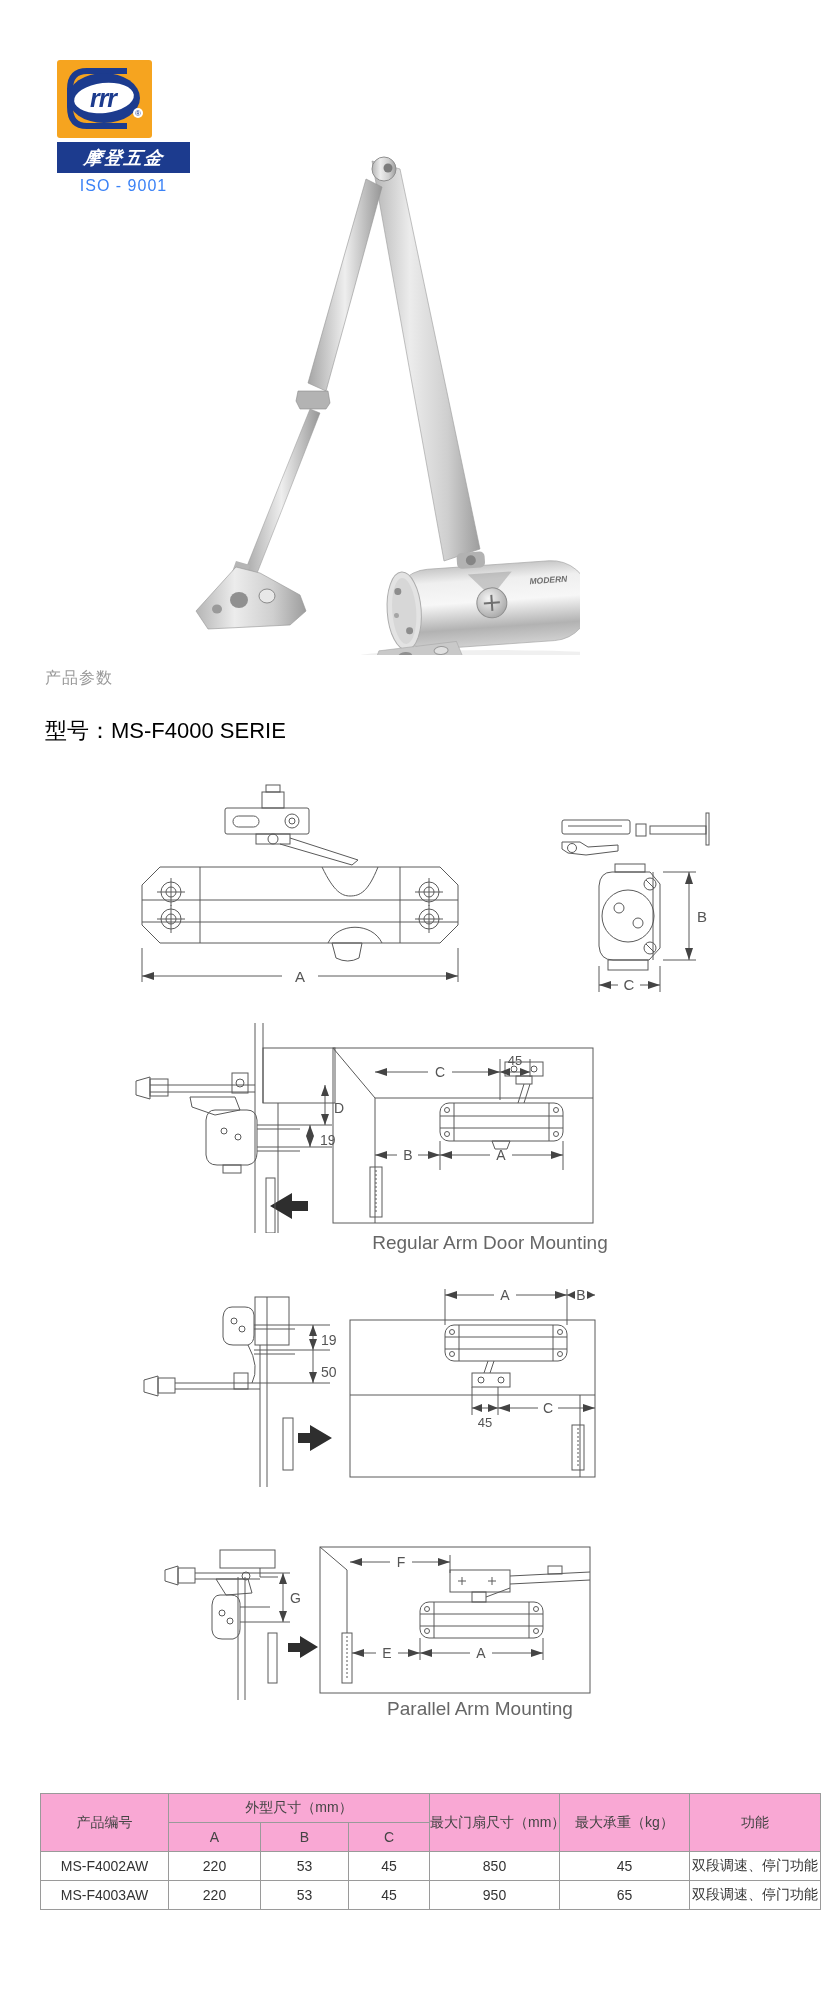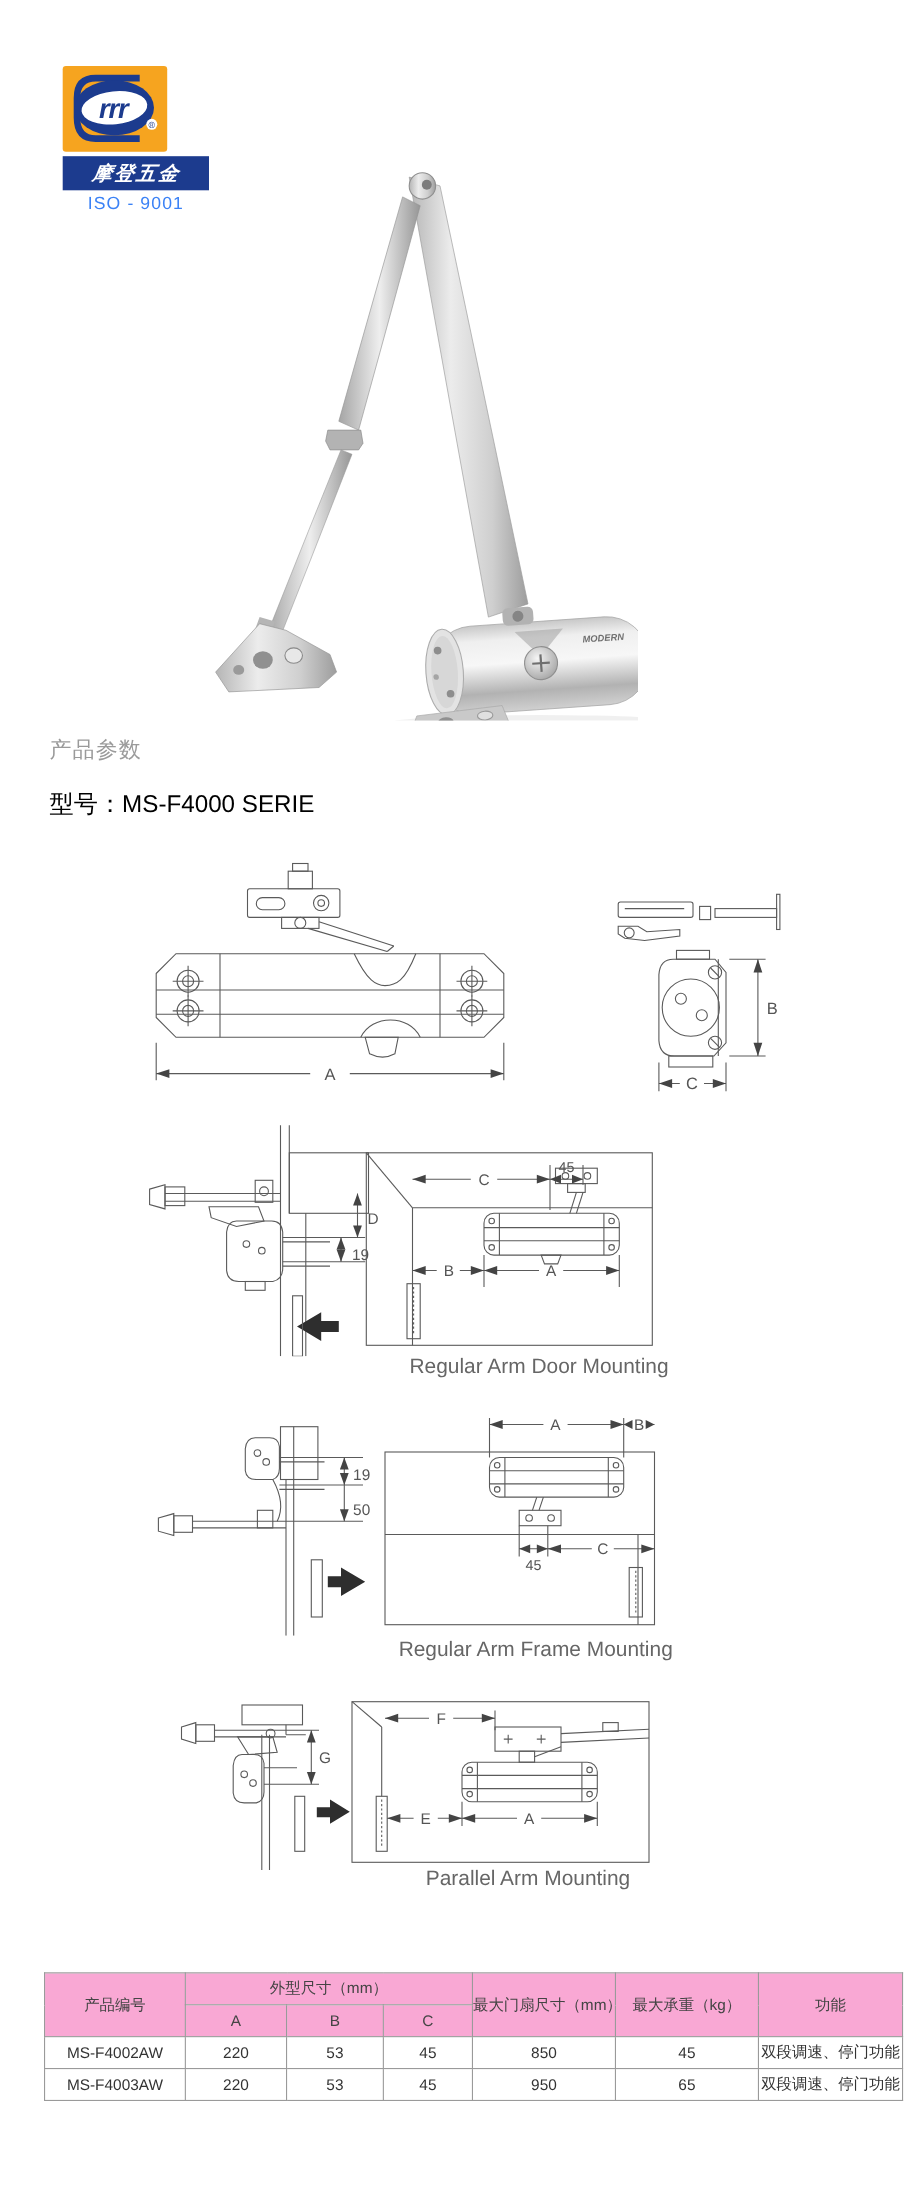--- a/index.html
+++ b/index.html
@@ -8,21 +8,21 @@
   .abs{position:absolute;}
   
   .logo-square{position:absolute;left:57px;top:60px;width:95px;height:78px;background:#F6A41F;border-radius:3px;}
   .logo-banner{position:absolute;left:57px;top:142px;width:133px;height:31px;background:#1C3B8E;
                display:flex;align-items:center;justify-content:center;}
   .logo-banner span{color:#fff;font-weight:bold;font-style:italic;font-size:18px;letter-spacing:2px;
                     transform:skewX(-8deg);white-space:nowrap;}
   .iso-text{position:absolute;left:57px;top:177px;width:133px;text-align:center;
             font-size:16px;color:#3b82f6;letter-spacing:1px;}
   
-  .params-title{position:absolute;left:45px;top:668px;font-size:20px;color:#9a9a9a;letter-spacing:1px;}
+  .params-title{position:absolute;left:45px;top:668px;font-size:16px;color:#9a9a9a;letter-spacing:1px;}
   .model-line{position:absolute;left:45px;top:716px;font-size:22px;color:#000000;}
   
   .caption{position:absolute;width:400px;text-align:center;font-size:19px;color:#666;}
   
   svg.line-art text{font-family:"Liberation Sans",sans-serif;}
   
   .spec-table{position:absolute;left:40px;top:1793px;width:780px;border-collapse:collapse;
               font-size:14px;color:#333;table-layout:fixed;}
   .spec-table th,.spec-table td{border:1px solid #9a9a9a;text-align:center;padding:0;height:28px;
               font-weight:normal;overflow:hidden;white-space:nowrap;}
@@ -377,21 +377,20 @@
       <polygon points="352,133 362,129 362,137" fill="#444" stroke="none"></polygon>
       <polygon points="378,133 368,129 368,137" fill="#444" stroke="none"></polygon>
       <text x="365" y="152" font-size="13" fill="#555" stroke="none" text-anchor="middle">45</text>
       <line x1="378" y1="133" x2="418" y2="133"></line>
         <line x1="438" y1="133" x2="475" y2="133"></line>
       <polygon points="378,133 390,129 390,137" fill="#444" stroke="none"></polygon>
       <polygon points="475,133 463,129 463,137" fill="#444" stroke="none"></polygon>
       <text x="428" y="138" font-size="14" fill="#555" stroke="none" text-anchor="middle">C</text>
     </g>
   </svg>
-  <div class="caption" style="left:287px;top:1489px;">Regular Arm Frame Mounting</div>
 
   <svg class="abs line-art" style="left:120px;top:1535px;" width="480" height="170" viewBox="0 0 480 170" fill="none" stroke="#5a5a5a" stroke-width="1">
     <g>
       <rect x="100" y="15" width="55" height="18"></rect>
       <line x1="140" y1="33" x2="140" y2="42"></line>
         <line x1="140" y1="42" x2="158" y2="42"></line>
 
       <line x1="75" y1="38" x2="140" y2="38"></line>
         <line x1="75" y1="44" x2="140" y2="44"></line>
       <rect x="58" y="33" width="17" height="15"></rect>

